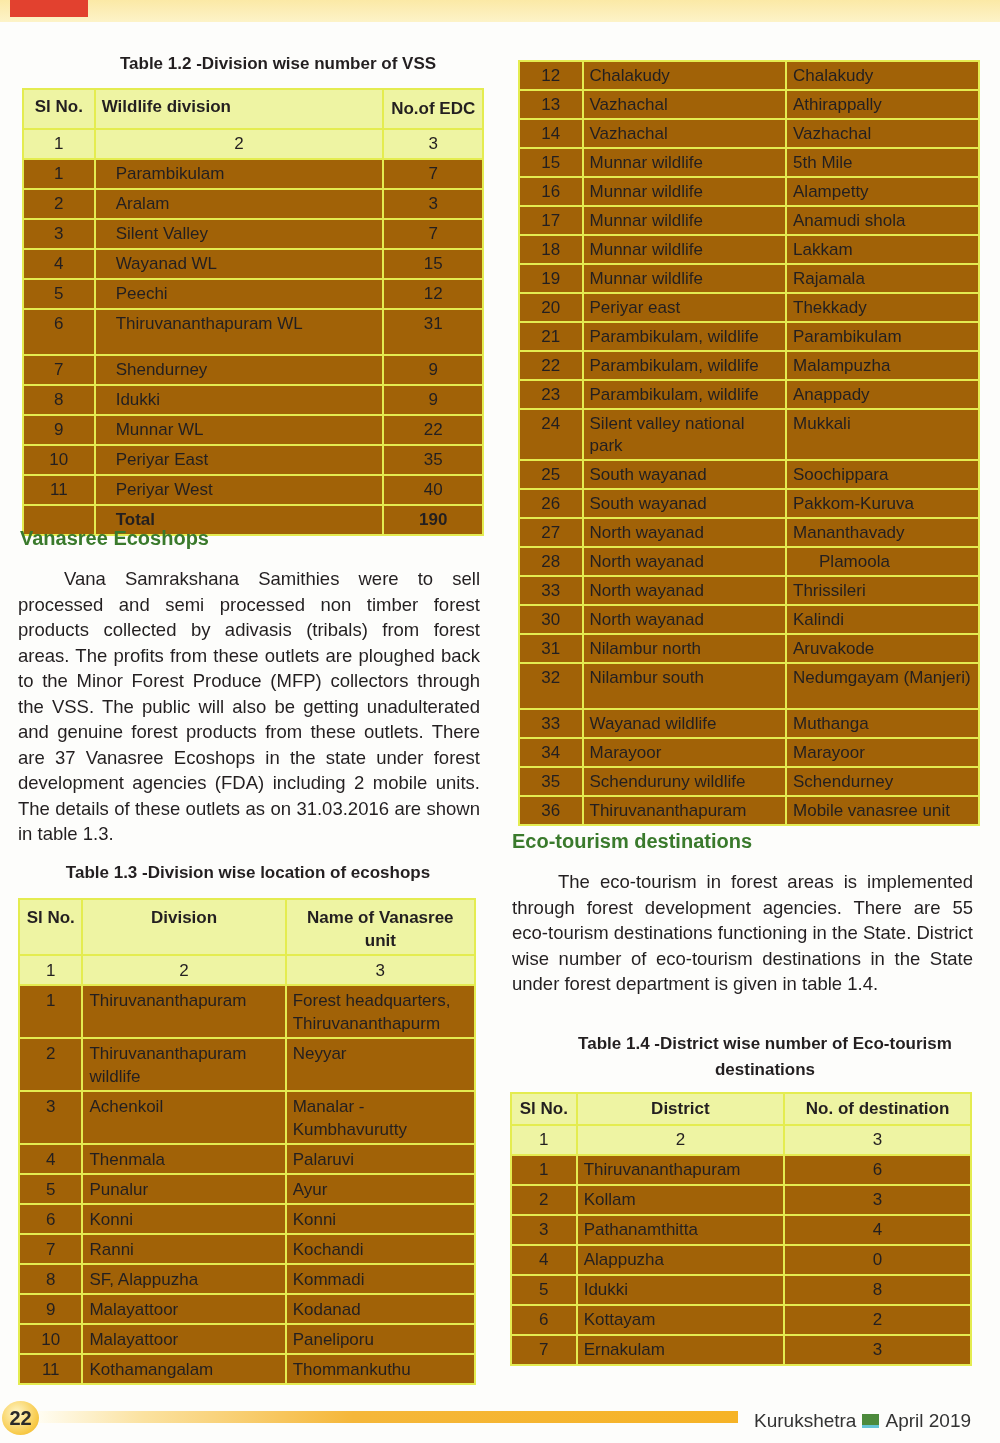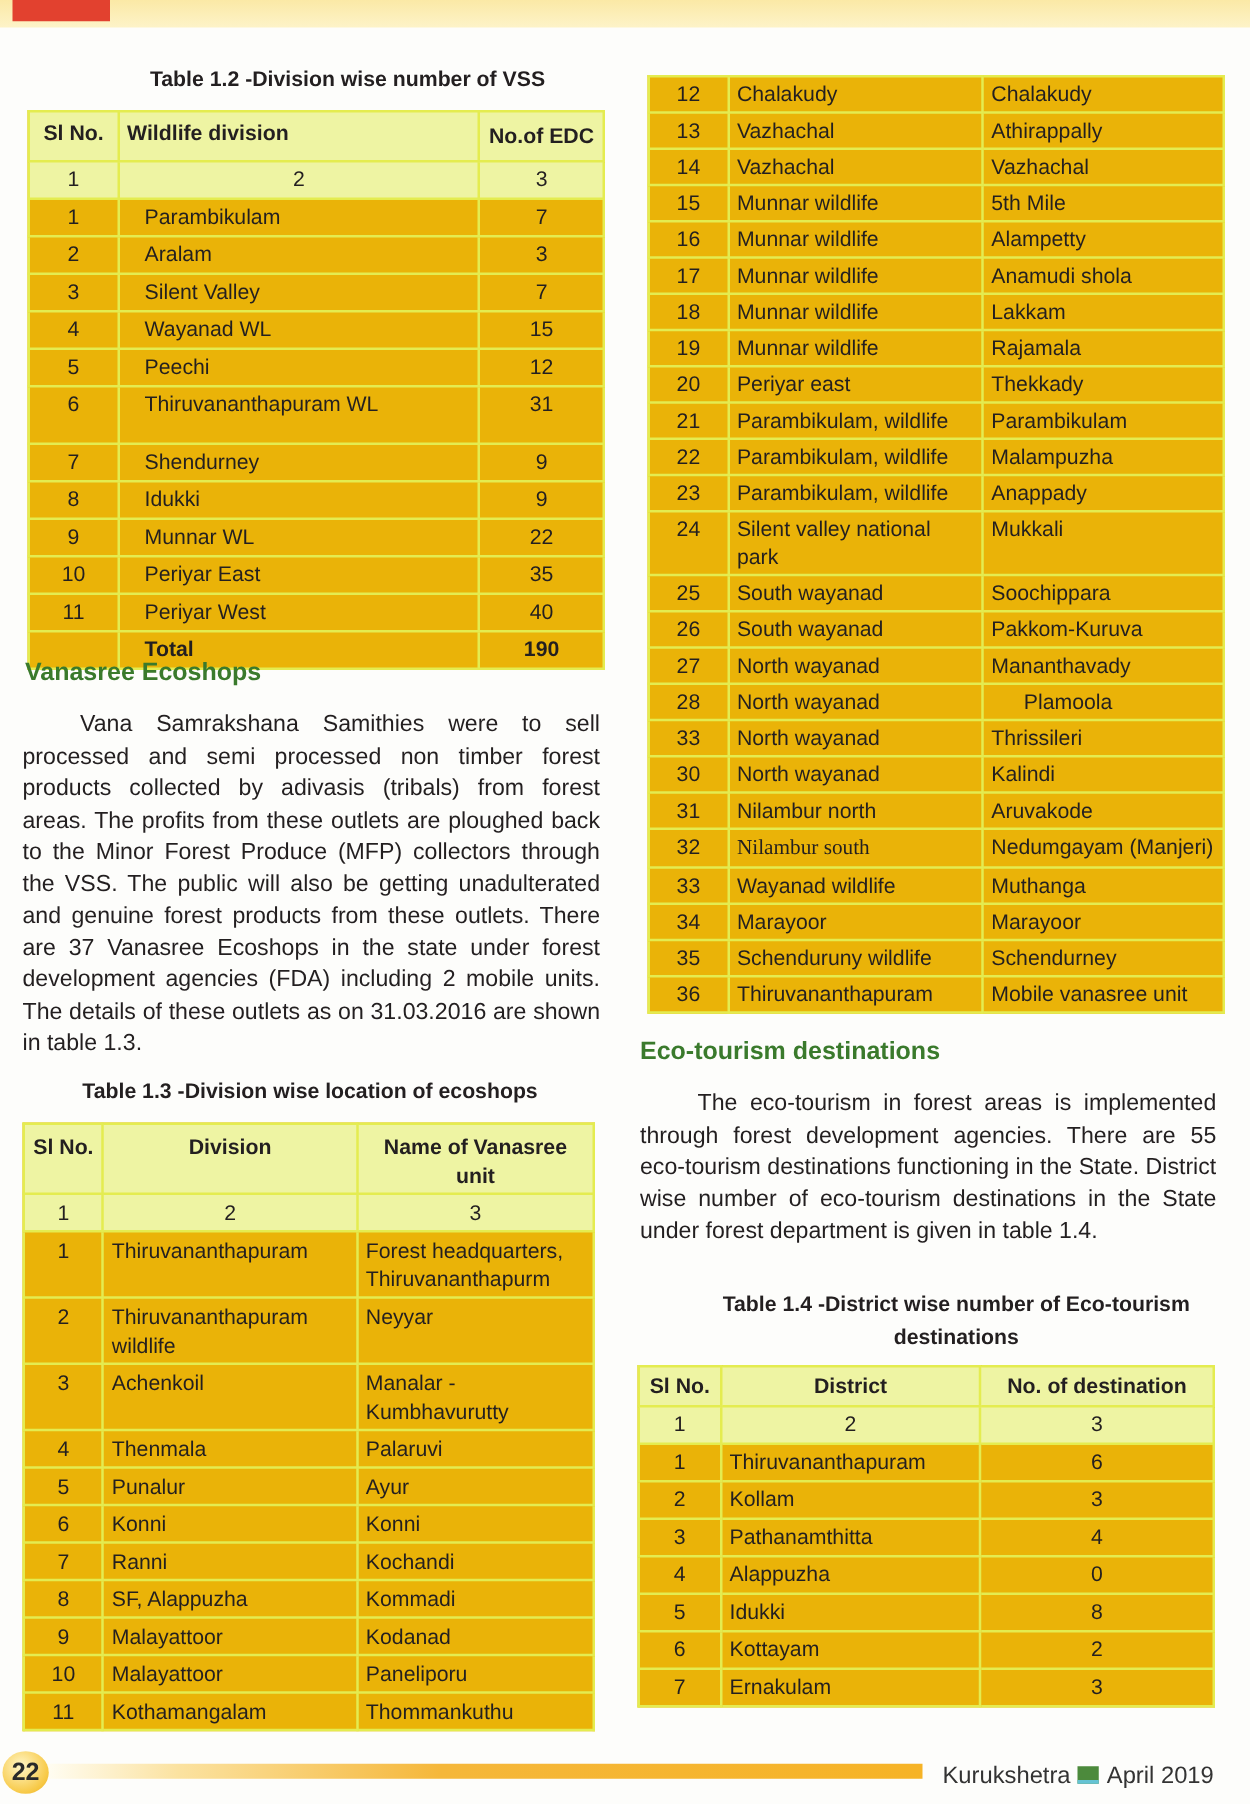--- a/index.html
+++ b/index.html
@@ -9,21 +9,21 @@
   .top-band { position: absolute; left: 0; top: 0; width: 1000px; height: 22px;
     background: linear-gradient(to bottom, #fbe9a6, #fdf3c8); }
   .top-red { position: absolute; left: 10px; top: 0; width: 78px; height: 17px; background: #e2412f; }
 
   .col { position: absolute; top: 0; }
   .col-left { left: 18px; width: 466px; }
   .col-right { left: 510px; width: 470px; }
 
   .table-title { font-weight: bold; font-size: 17px; text-align: center; color: #231f20; }
 
-  table.t { border-collapse: collapse; width: 100%; background: #eab308; font-size: 17px; }
+  table.t { border-collapse: collapse; width: 100%; background: #a16207; font-size: 17px; }
   table.t td, table.t th { border: 2px solid #e4ec50; padding: 0 6px; vertical-align: top; line-height: 23px; }
   table.t th { background: #eef4a3; font-weight: bold; text-align: center; }
   table.t tr.numrow td { background: #eef4a3; text-align: center; }
   table.t td.c { text-align: center; }
   table.t td.total { font-weight: bold; }
 
   .section-heading { font-weight: bold; font-size: 20px; color: #3a7a2c; }
   .para { font-size: 18.5px; line-height: 25.5px; text-align: justify; color: #231f20; }
   .para .indent { display: inline-block; width: 46px; }
 
@@ -315,21 +315,21 @@
           <td style="line-height: 22px; padding-top: 3px; padding-bottom: 2px;">North wayanad</td>
           <td style="line-height: 22px; padding-top: 3px; padding-bottom: 2px;">Kalindi</td>
         </tr>
         <tr>
           <td class="c" style="line-height: 22px; padding-top: 3px; padding-bottom: 2px;">31</td>
           <td style="line-height: 22px; padding-top: 3px; padding-bottom: 2px;">Nilambur north</td>
           <td style="line-height: 22px; padding-top: 3px; padding-bottom: 2px;">Aruvakode</td>
         </tr>
         <tr>
           <td class="c" style="line-height: 22px; padding-top: 3px; padding-bottom: 2px;">32</td>
-          <td style="line-height: 22px; padding-top: 3px; padding-bottom: 4px; font-family: Liberation Serif, serif;">Nilambur south</td>
+          <td style="line-height: 22px; padding-top: 3px; padding-bottom: 19px;">Nilambur south</td>
           <td style="line-height: 22px; padding-top: 3px; padding-bottom: 2px;">Nedumgayam (Manjeri)</td>
         </tr>
         <tr>
           <td class="c" style="line-height: 22px; padding-top: 3px; padding-bottom: 2px;">33</td>
           <td style="line-height: 22px; padding-top: 3px; padding-bottom: 2px;">Wayanad wildlife</td>
           <td style="line-height: 22px; padding-top: 3px; padding-bottom: 2px;">Muthanga</td>
         </tr>
         <tr>
           <td class="c" style="line-height: 22px; padding-top: 3px; padding-bottom: 2px;">34</td>
           <td style="line-height: 22px; padding-top: 3px; padding-bottom: 2px;">Marayoor</td>

